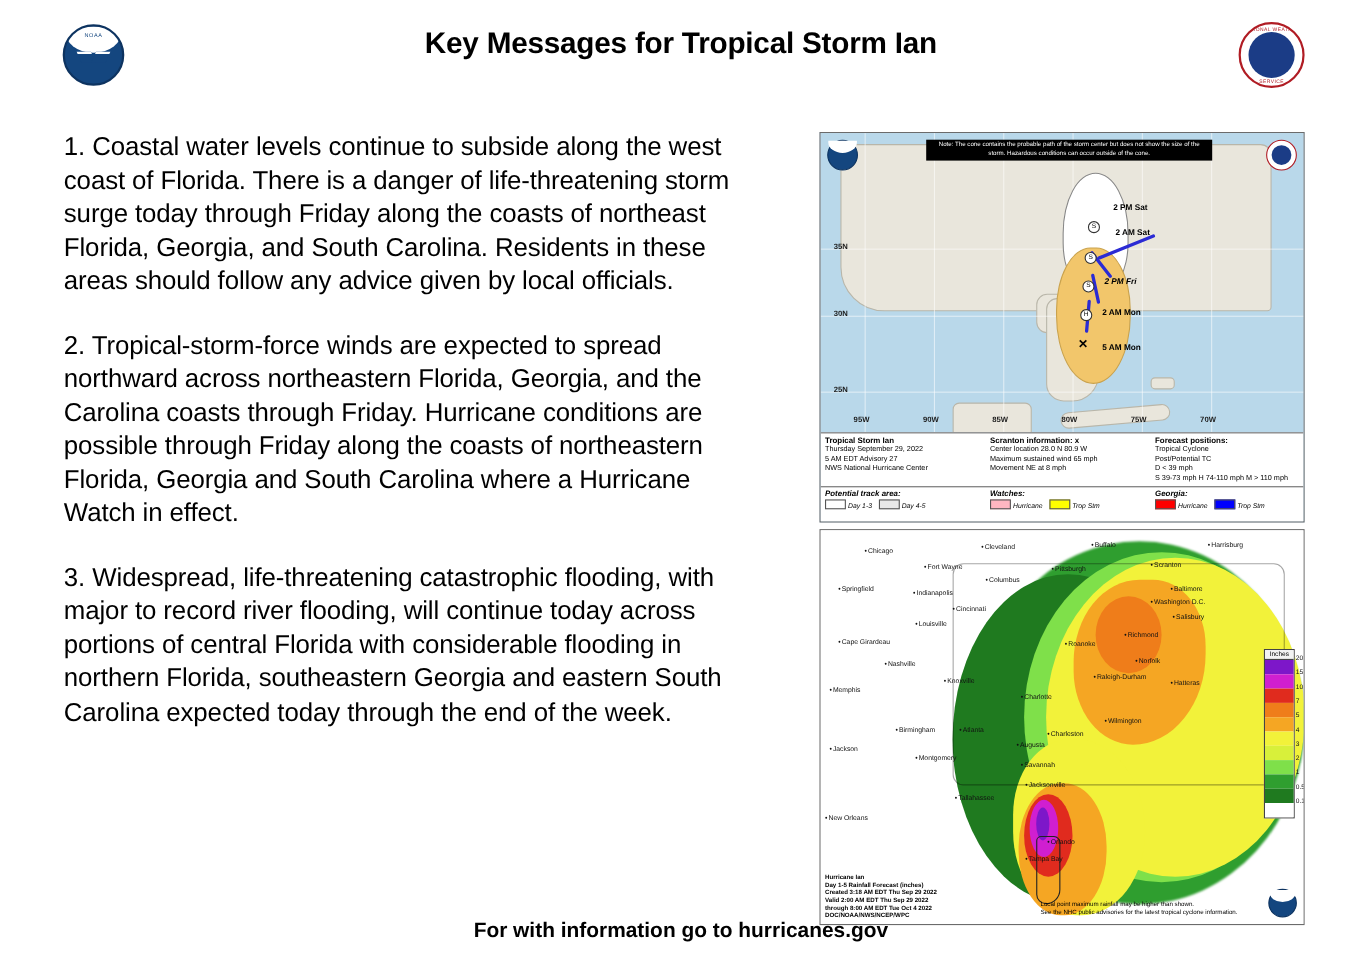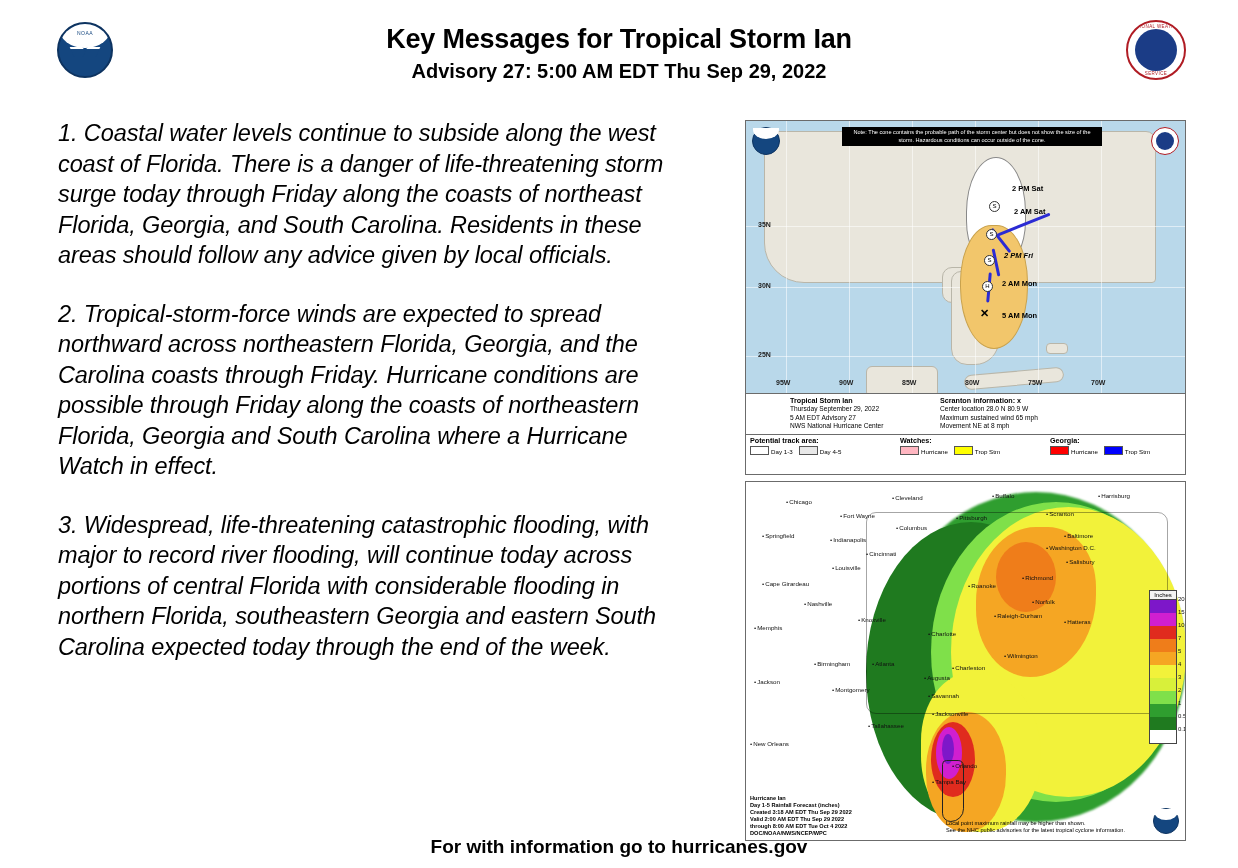--- a/index.html
+++ b/index.html
@@ -111,21 +111,20 @@
   .nws-logo .ring-text.bottom {
     top: auto; bottom: 2px;
   }
 
   
   .messages {
     position: absolute;
     left: 58px;
     top: 118px;
     width: 620px;
-    font-style: italic;
   }
   .msg {
     font-size: 23.5px;
     line-height: 30.5px;
     margin: 0 0 28px 0;
     letter-spacing: -0.1px;
   }
 
   
   .footer {
@@ -300,37 +299,36 @@
     position: absolute;
     left: 0; right: 0; top: 272px; bottom: 0;
     background: #ffffff;
     border-top: 1px solid #6b6b6b;
     font-size: 6.6px;
     line-height: 8.4px;
   }
   .legend-cols {
     display: flex;
     padding: 3px 4px 0 4px;
-    margin-left: 40px;
   }
   .legend-col { flex: 1; }
   .legend-col.c1 { flex: 0 0 150px; }
   .legend-col.c2 { flex: 0 0 150px; }
   .legend-title {
     font-weight: bold;
     font-size: 7.2px;
   }
   .legend-line { white-space: nowrap; }
   .legend-bottom {
     border-top: 1px solid #6b6b6b;
     margin-top: 3px;
     display: flex;
     padding: 2px 4px;
   }
-  .legend-bottom .blk { flex: 0 0 150px; }
+  .legend-bottom .blk { flex: 0 0 150px; font-style: italic; }
   .swatch {
     display: inline-block;
     width: 17px; height: 7px;
     vertical-align: -1px;
     margin-right: 2px;
     border: 1px solid #555;
   }
   .sw-row { display: flex; gap: 6px; margin-top: 1px; flex-wrap: nowrap; }
   .sw-item { white-space: nowrap; font-size: 6.2px; }
 
@@ -425,21 +423,20 @@
 
 <div class="header">
   <div class="noaa-logo">
     <div class="sky"></div>
     <div class="noaa-text">NOAA</div>
     <div class="bird"></div>
   </div>
 
   <div class="title-block">
     <div class="title-main">Key Messages for Tropical Storm Ian</div>
-    <div class="title-sub">Advisory 27:  5:00 AM EDT Thu Sep 29, 2022</div>
   </div>
 
   <div class="nws-logo">
     <div class="ring-text">NATIONAL WEATHER</div>
     <div class="inner"></div>
     <div class="ring-text bottom">SERVICE</div>
   </div>
 </div>
 
 <div class="messages">
@@ -517,20 +514,27 @@
           <div class="legend-line">NWS National Hurricane Center</div>
         </div>
         <div class="legend-col c2">
           <div class="legend-title">
             <span>Scranton information:</span>
             <span>x</span>
           </div>
           <div class="legend-line">Center location 28.0 N 80.9 W</div>
           <div class="legend-line">Maximum sustained wind 65 mph</div>
           <div class="legend-line">Movement NE at 8 mph</div>
+        </div>
+        <div class="legend-col">
+          <div class="legend-title">Forecast positions:</div>
+          <div class="legend-line">Tropical Cyclone</div>
+          <div class="legend-line">Post/Potential TC</div>
+          <div class="legend-line">D &lt; 39 mph</div>
+          <div class="legend-line">S 39-73 mph   H 74-110 mph   M &gt; 110 mph</div>
         </div>
       </div>
 
       <div class="legend-bottom">
         <div class="blk">
           <div class="legend-title">Potential track area:</div>
           <div class="sw-row">
             <span class="sw-item"><span class="swatch" style="background:#ffffff;"></span><span>Day 1-3</span></span>
             <span class="sw-item"><span class="swatch" style="background:#e8e8e8;"></span><span>Day 4-5</span></span>
           </div>

